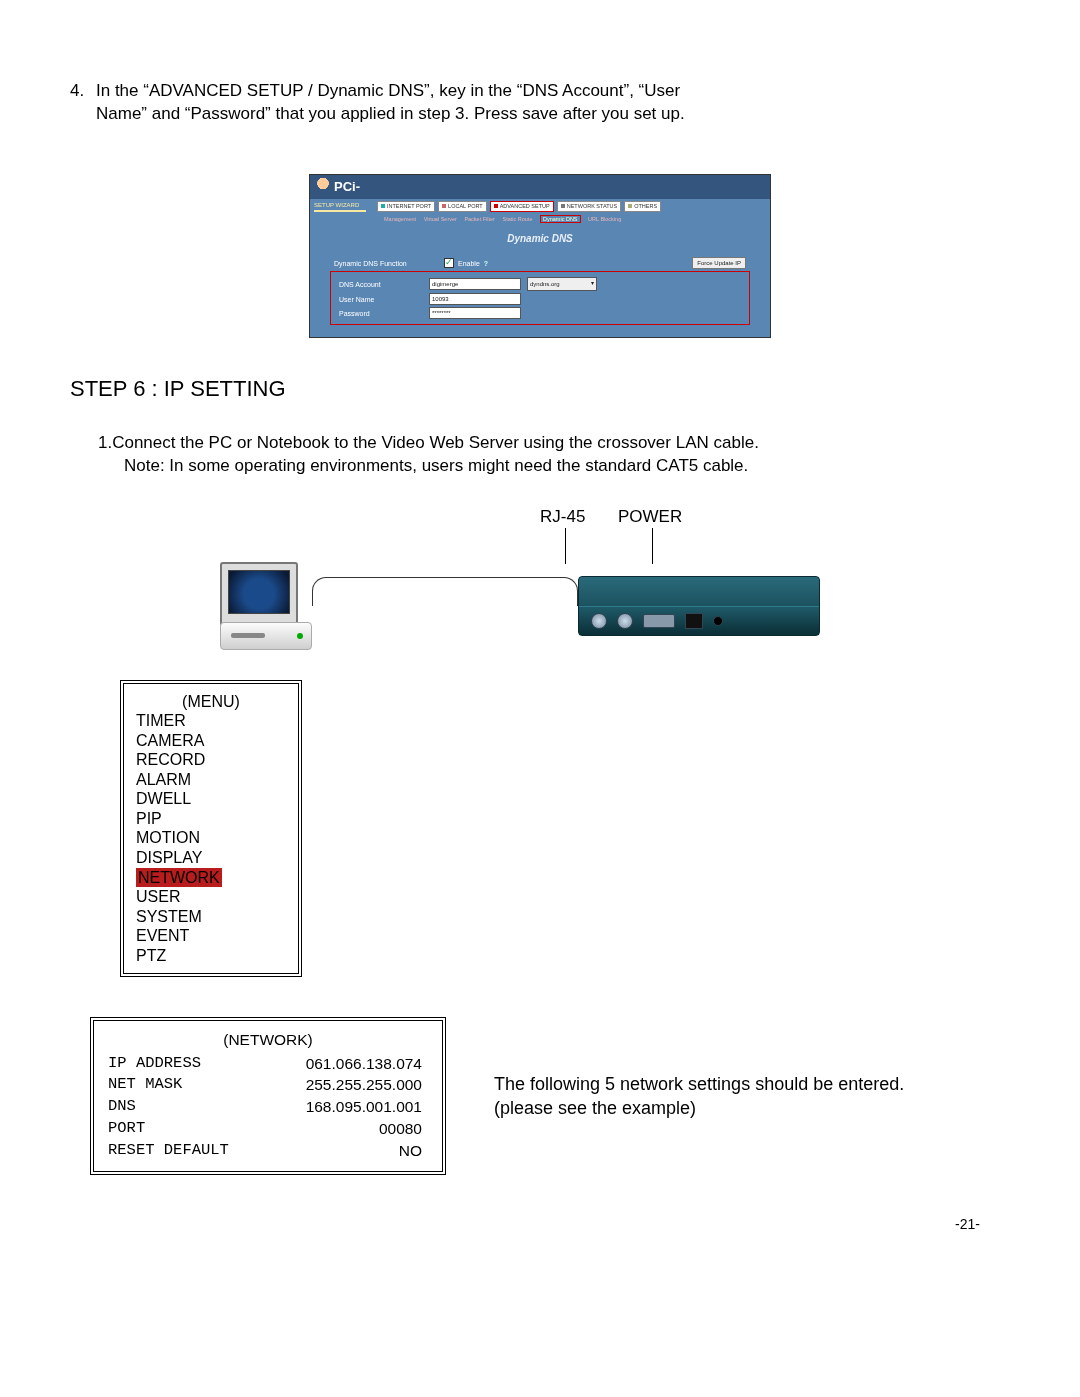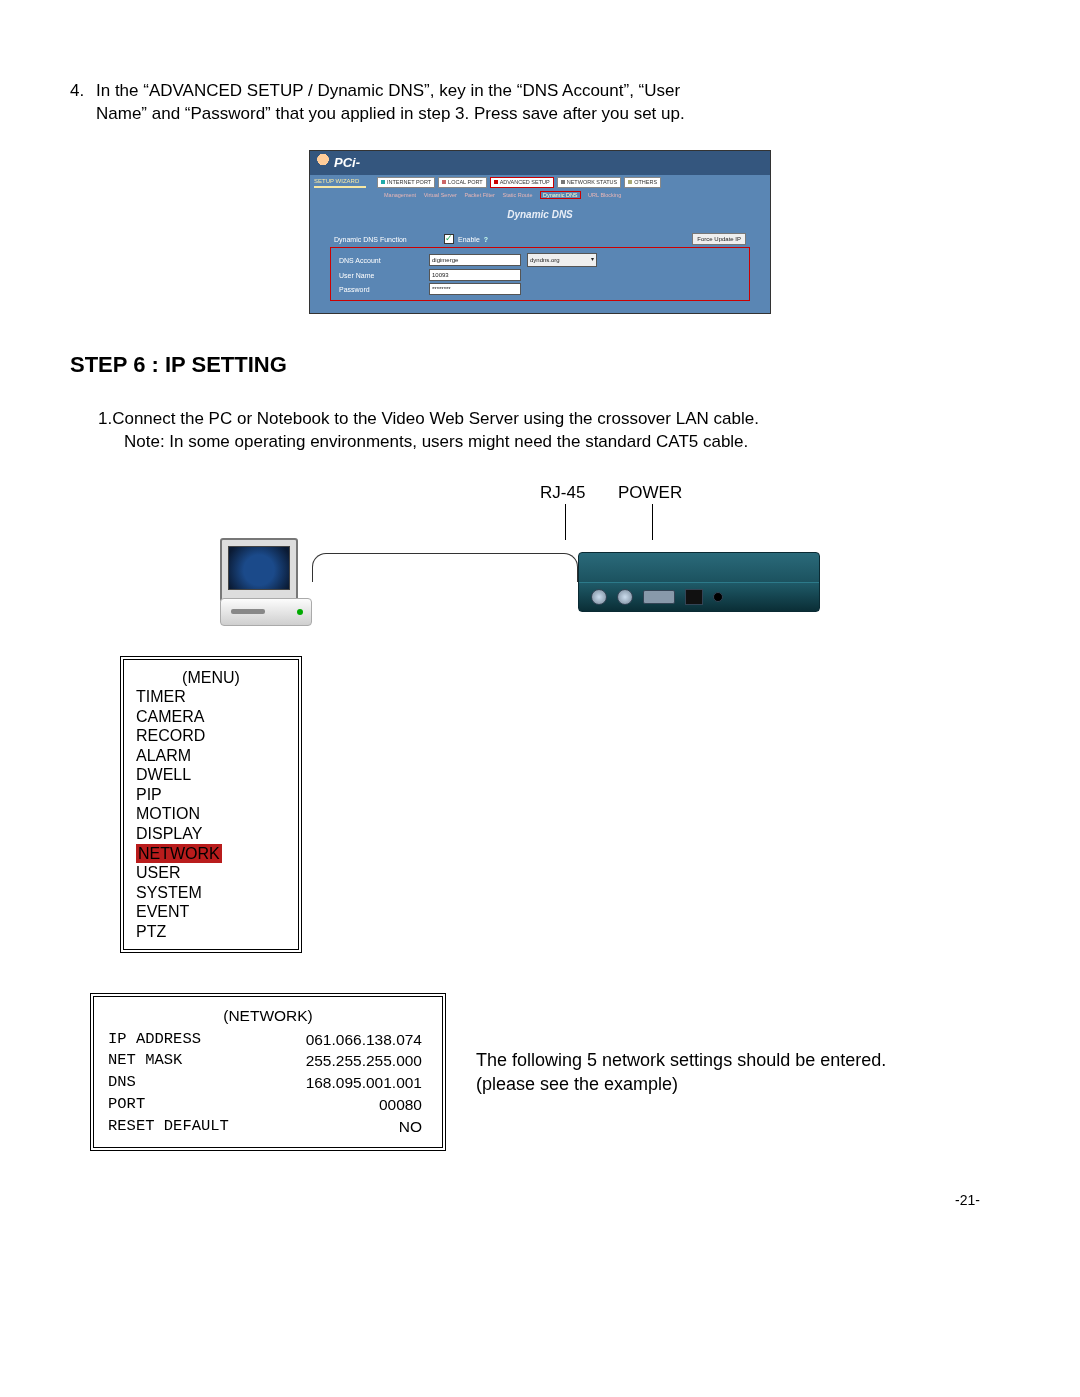--- a/index.html
+++ b/index.html
@@ -6,21 +6,21 @@
     font-family: Arial, Helvetica, sans-serif;
     font-size: 17px;
     color: #000;
     margin: 0;
     padding: 80px 70px 40px 70px;
     width: 1080px;
     box-sizing: border-box;
     line-height: 1.35;
   }
   .para4 {
-    margin-bottom: 24px;
+    margin-bottom: 48px;
   }
   .para4 .num { display: inline-block; width: 26px; }
   .para4 .body { display: inline; }
   .indent { margin-left: 26px; }
 
   
   .router {
     width: 460px;
     margin: 0 auto 36px auto;
     border: 1px solid #333;
@@ -38,21 +38,21 @@
   .router-top .person {
     width: 14px; height: 18px;
     background: radial-gradient(circle at 50% 30%, #fc9 0 40%, #34567e 41%),
                 linear-gradient(#fc9,#fc9);
     border-radius: 3px;
     margin-right: 4px;
   }
   .router-titlewrap { flex: 1; line-height: 1.05; }
   .router-title { font-weight: bold; font-size: 10px; color: #e8eef7; }
   .router-sub   { font-size: 6px; color: #cfe0f0; }
-  .router-pci   { font-weight: bold; font-style: italic; font-size: 13px; color: #fff; }
+  .router-pci   { font-weight: bold; font-size: 13px; color: #fff; }
 
   .router-nav {
     display: flex;
     align-items: center;
     font-size: 6px;
     background: #5a86b4;
     padding: 2px 4px;
     gap: 3px;
   }
   .wiz { color: #f7e7a3; font-size: 6px; min-width: 60px; }
@@ -110,21 +110,21 @@
     width: 86px; margin-right:6px;
   }
   .rf-select {
     background:#efefef; color:#222; border:1px solid #555;
     font-size:6px; height:12px; line-height:12px;
     padding:0 2px; width:64px;
     position:relative;
   }
   .rf-select::after { content:"▾"; position:absolute; right:2px; top:-1px; }
 
-  h2.step { font-size: 22px; font-weight: bold; margin: 10px 0 28px 0; }
+  h2.step { font-size: 22px; font-weight: normal; margin: 10px 0 28px 0; }
 
   .para1 { margin-bottom: 28px; margin-left: 28px; }
 
   
   .fig-wrap { position: relative; width: 600px; margin: 0 0 10px 150px; }
   .fig-labels { position: absolute; top: 0; font-size: 17px; width:100%; }
   .fig-labels .rj { position:absolute; left: 320px; }
   .fig-labels .pw { position:absolute; left: 398px; }
   .fig-labels .tick { position:absolute; border-left:1px solid #000; height:36px; top:22px;}
   .tick.rj { left: 345px; }
@@ -182,21 +182,21 @@
     font-size: 16px;
     line-height: 1.22;
     margin-left: 50px;
   }
   .menu-box .title { text-align:center; }
   .menu-box .item.selected { background:#b91c1c; display:inline-block; padding:0 2px; }
 
   .menu-caption { font-size: 18px; }
 
   
-  .net-row { display:flex; align-items:center; gap: 30px; margin-top: 40px; }
+  .net-row { display:flex; align-items:center; gap: 48px; margin-top: 40px; }
   .net-box {
     border: 4px double #000;
     width: 320px;
     padding: 8px 14px 10px 14px;
     font-size: 15.5px;
     line-height: 1.4;
     margin-left: 20px;
   }
   .net-box .title { text-align:center; margin-bottom:2px;}
   .net-line { display:flex; }

